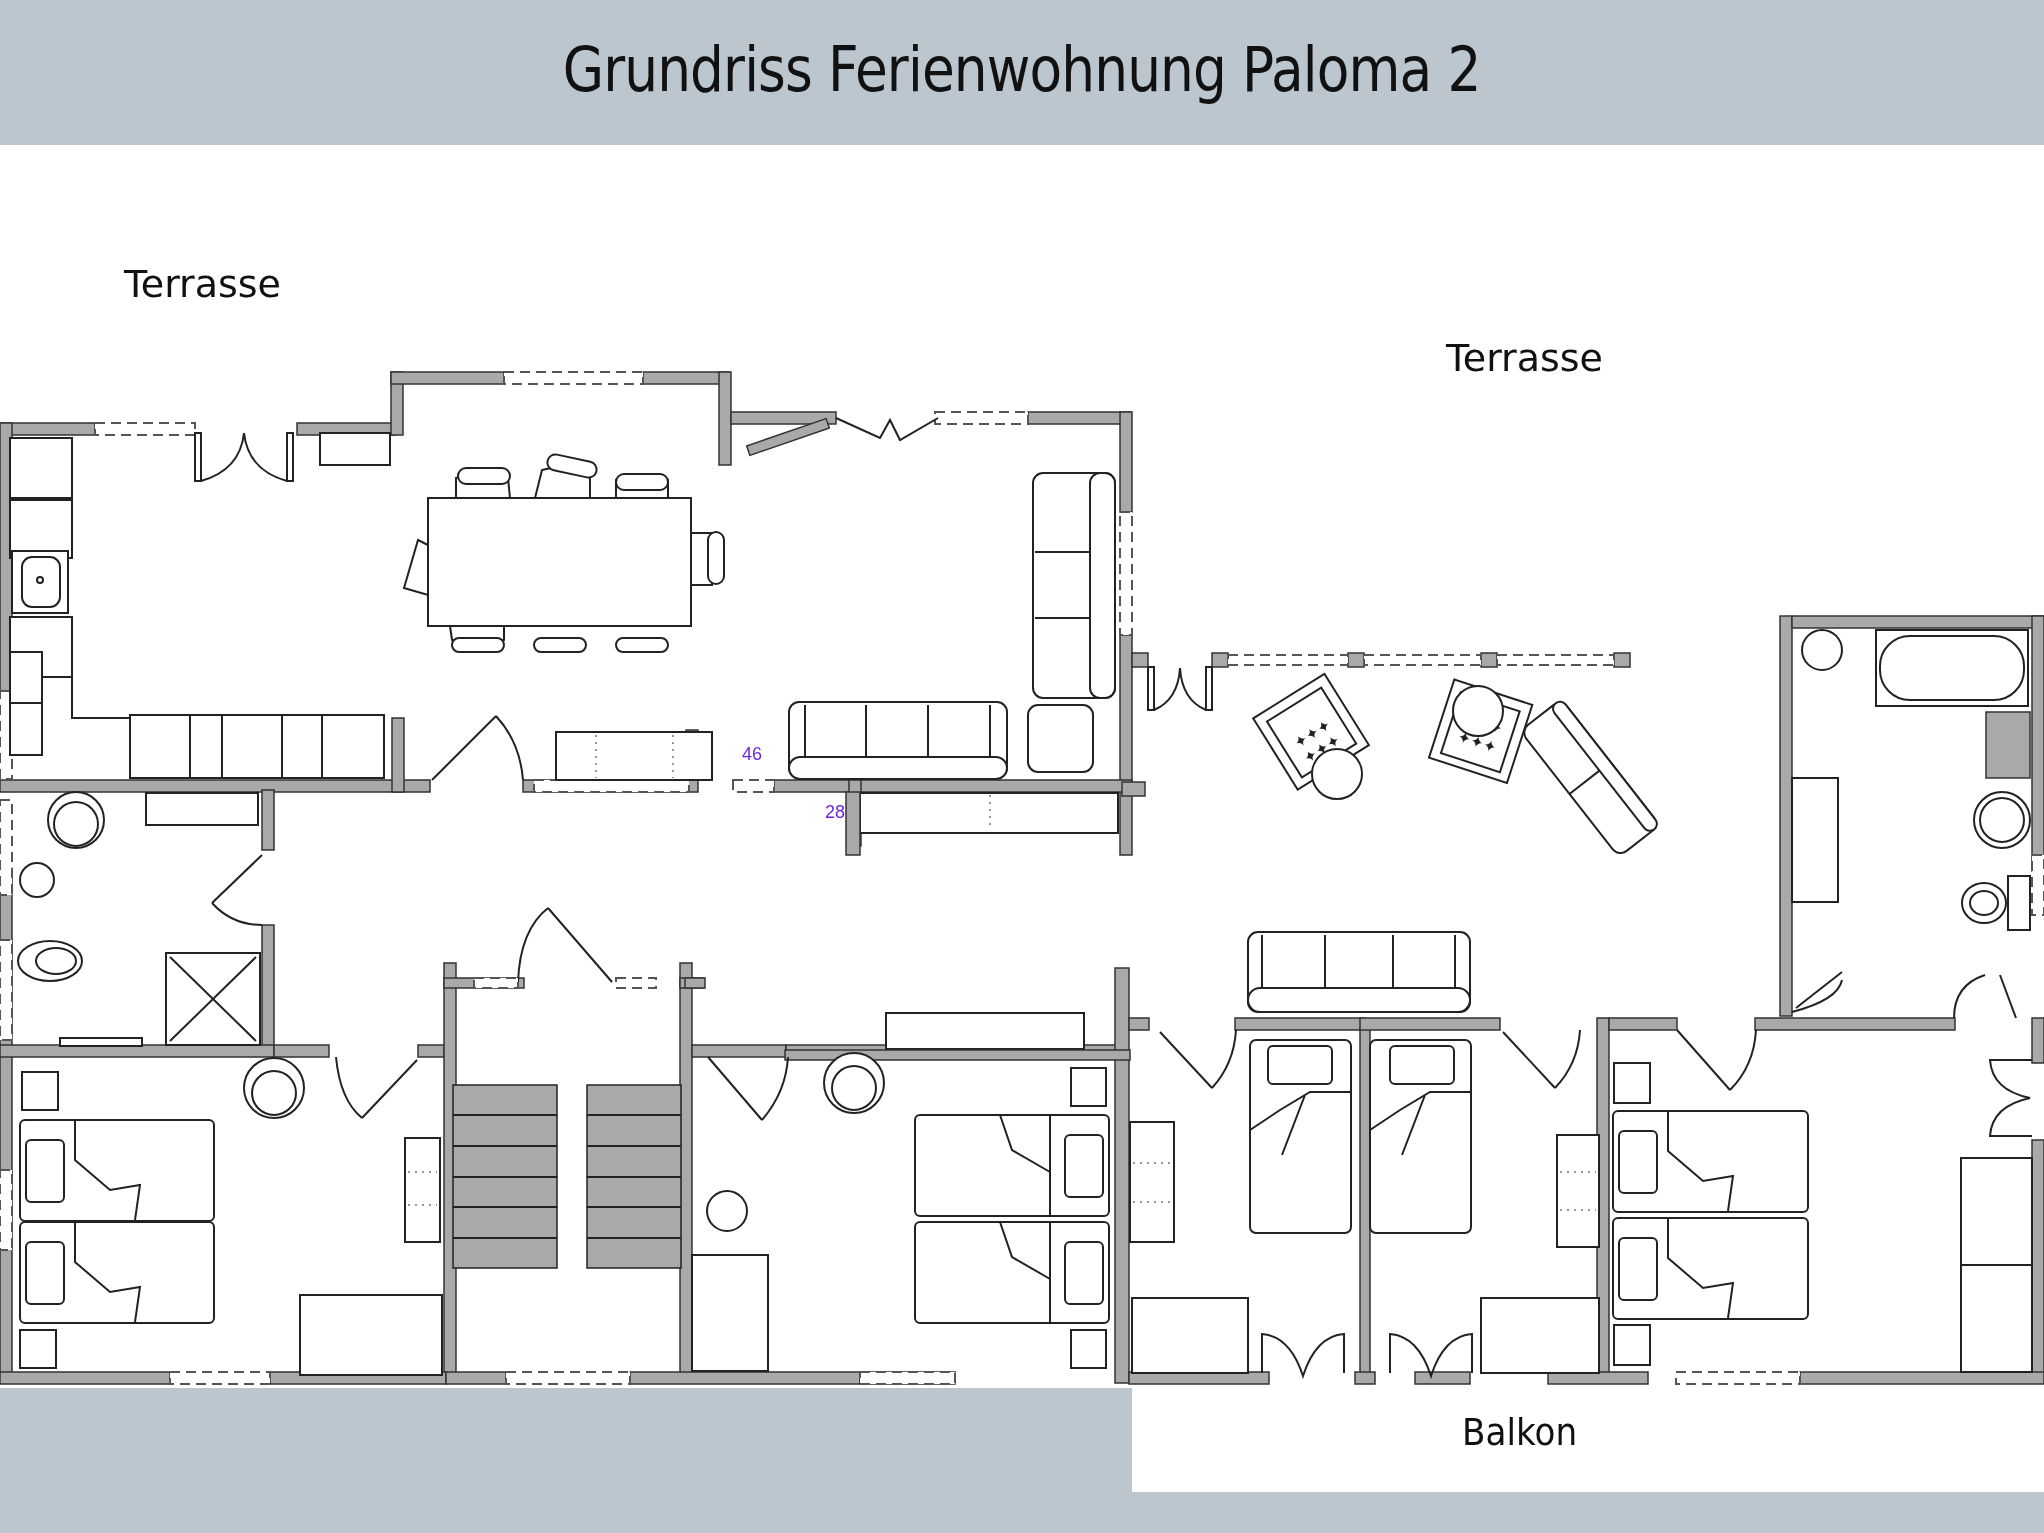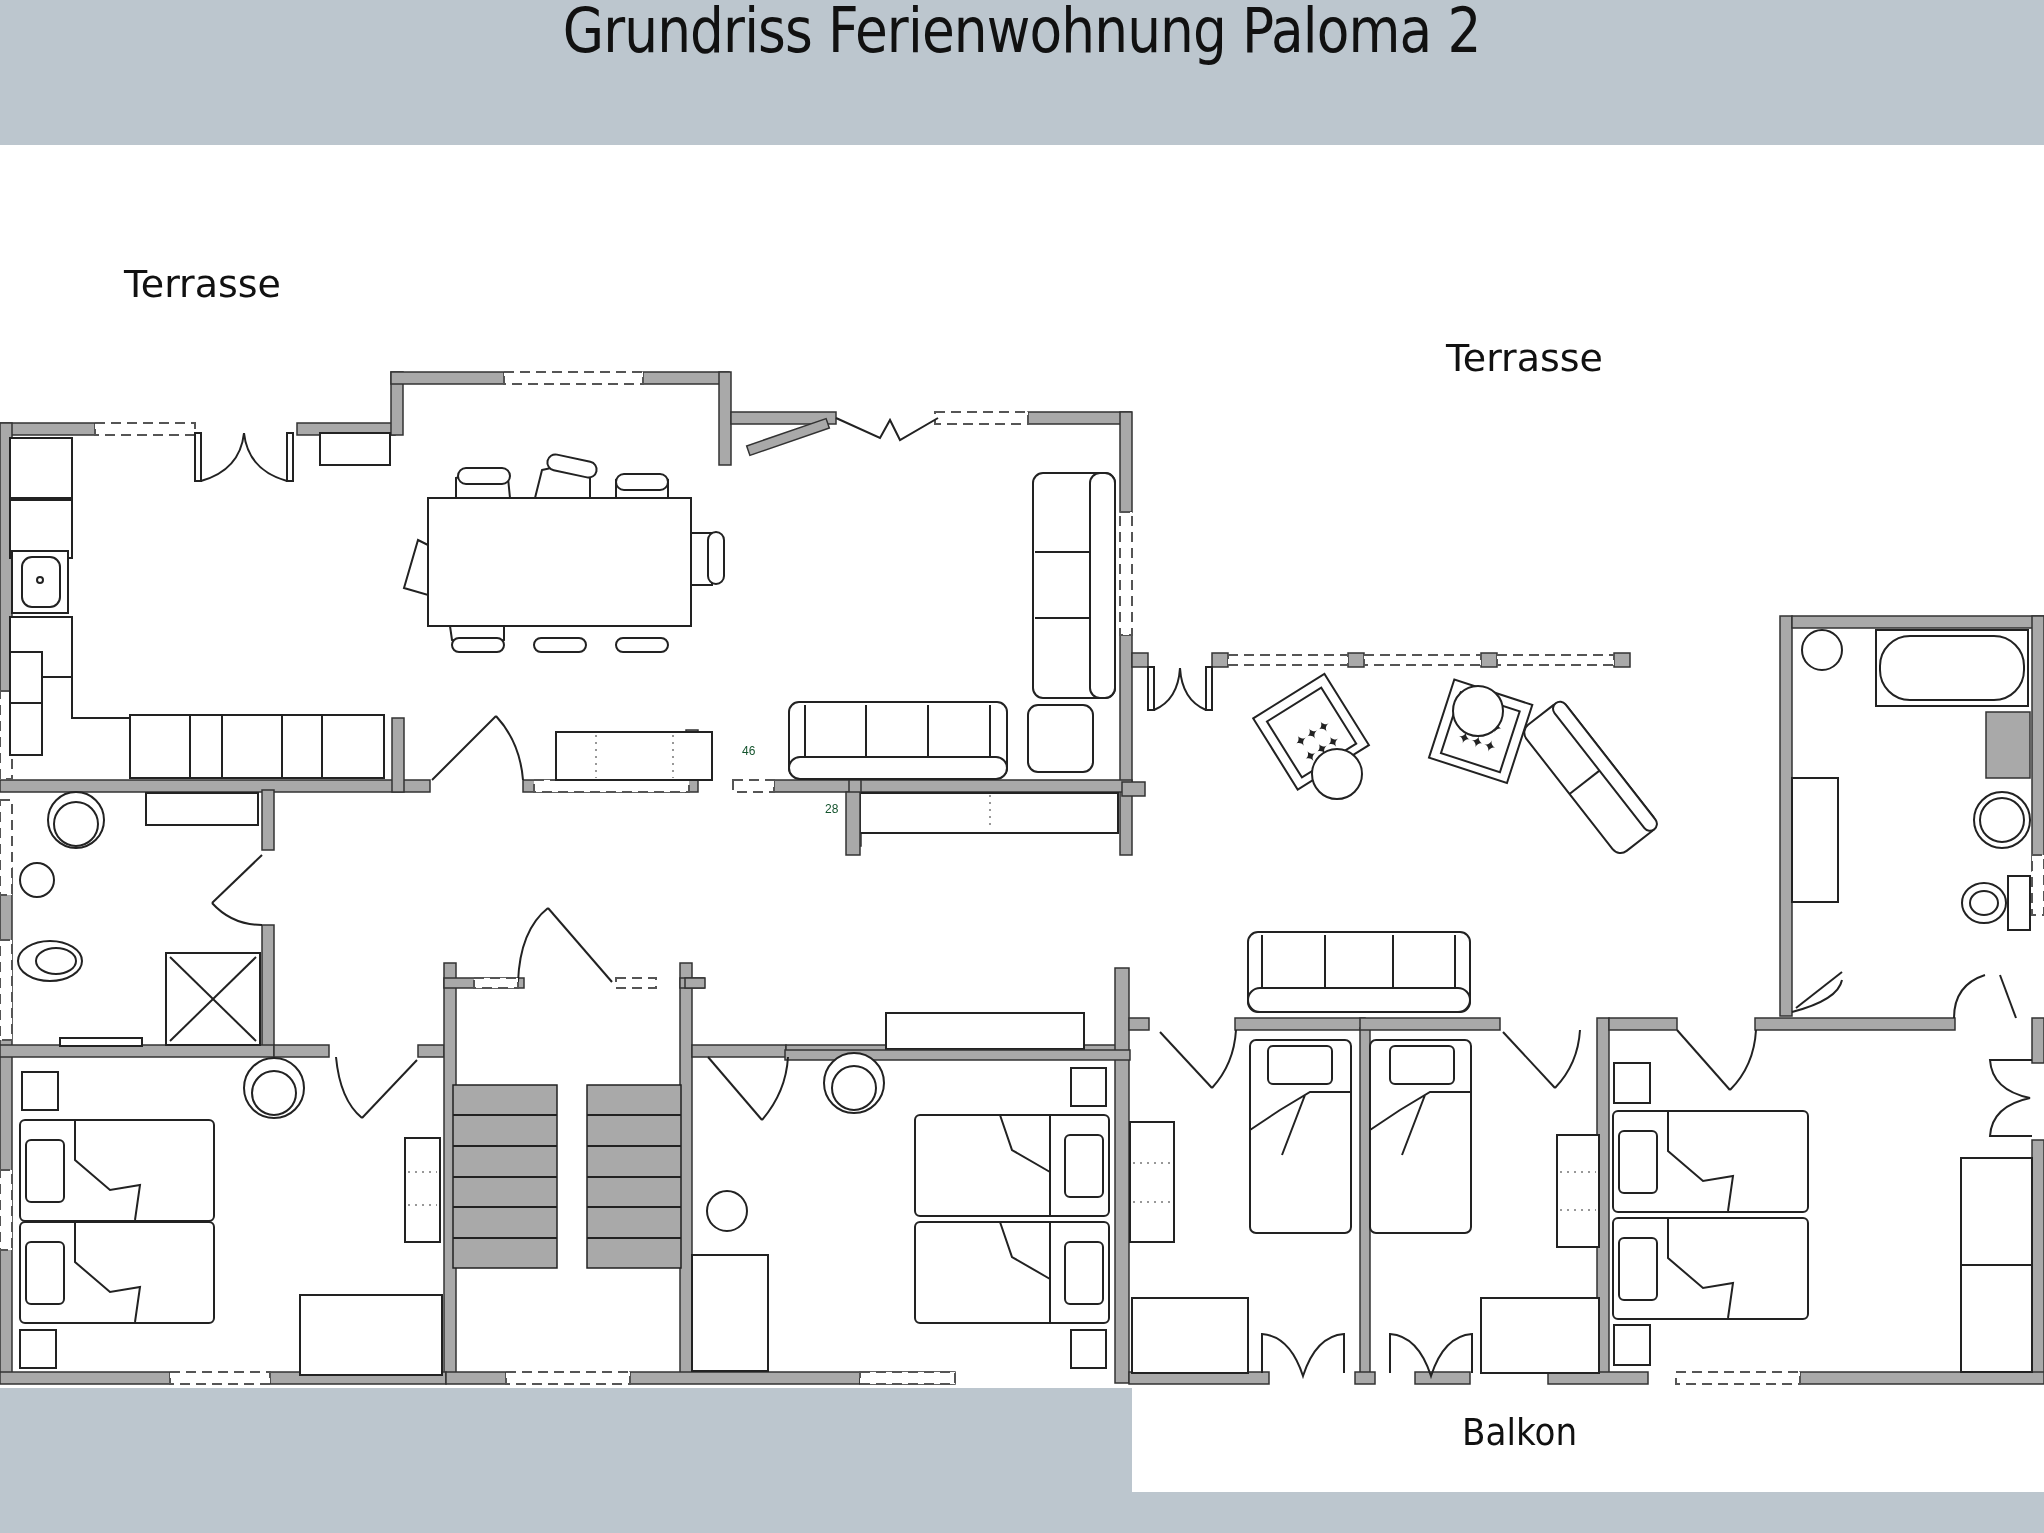--- a/index.html
+++ b/index.html
@@ -1,25 +1,25 @@
 <!DOCTYPE html>
 <html><head>
 <meta charset="utf-8">
 <style>
   html, body { margin:0; padding:0; }
   body { width:2044px; height:1533px; background:#bcc6ce; position:relative; overflow:hidden; font-family:"DejaVu Sans", sans-serif; }
-  .header { position:absolute; left:0; top:0; width:2044px; height:145px; background:#bcc6ce; display:flex; justify-content:center; }
+  .header { position:absolute; left:0; top:0; width:2044px; height:145px; background:#bcc6ce; display:flex; align-items:center; justify-content:center; }
   .title { font-family:"DejaVu Sans", sans-serif; font-size:62px; color:#111; letter-spacing:-1px; transform:scaleX(0.86); transform-origin:center; font-weight:400; margin-top:-6px; }
   .canvas { position:absolute; left:0; top:145px; width:2044px; height:1243px; background:#fff; }
   .balkon-area { position:absolute; left:1132px; top:1388px; width:912px; height:104px; background:#fff; }
   .label { position:absolute; font-family:"DejaVu Sans", sans-serif; color:#111; font-size:38px; }
   .label-terrasse-left { left:124px; top:262px; }
   .label-terrasse-right { left:1446px; top:336px; }
   .label-balkon { left:1462px; top:1410px; transform:scaleX(0.9); transform-origin:left; }
-  .dim { position:absolute; font-family:"Liberation Sans", sans-serif; font-size:12px; color:#14532d; }
+  .dim { position:absolute; font-family:"Liberation Sans", sans-serif; font-size:18px; color:#6d28d9; }
   .dim-46 { left:742px; top:744px; }
   .dim-55 { left:825px; top:802px; }
   svg.plan { position:absolute; left:0; top:0; width:2044px; height:1533px; }
   .w { fill:#a9a9a9; stroke:#333; stroke-width:1.5; }
   .f { fill:#fff; stroke:#222; stroke-width:2; }
   .fn { fill:none; stroke:#222; stroke-width:2; }
   .win { fill:#fff; stroke:#555; stroke-width:2; stroke-dasharray:10 6; }
   .stair { fill:#a9a9a9; stroke:#222; stroke-width:1.5; }
   .dot { fill:none; stroke:#777; stroke-width:1.5; stroke-dasharray:2 5; }
 </style>

